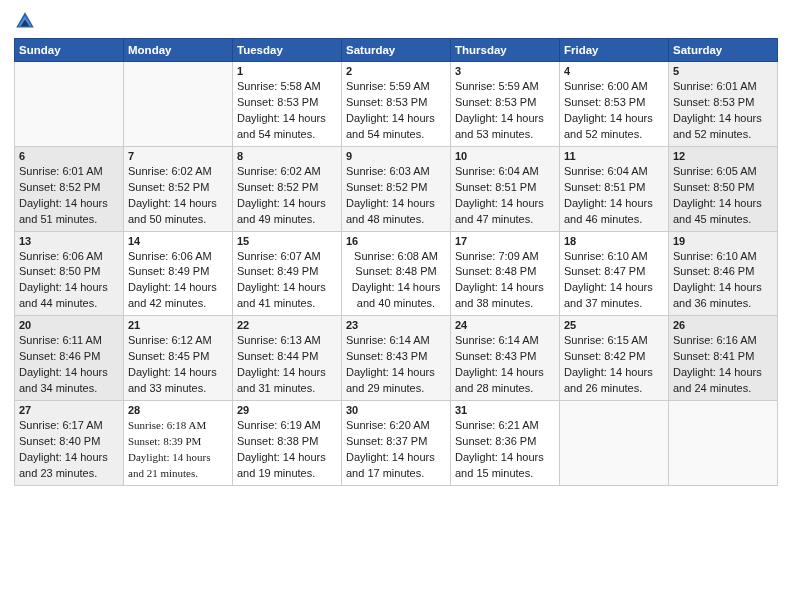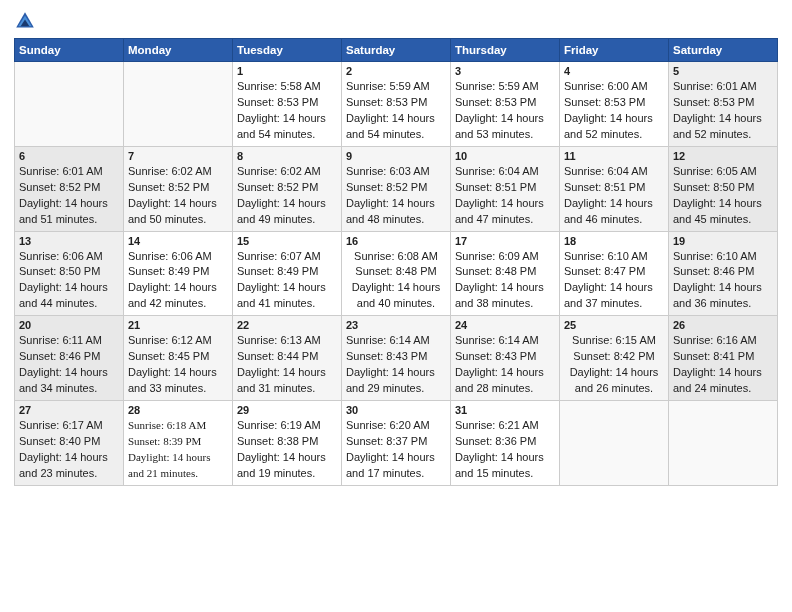--- a/index.html
+++ b/index.html
@@ -257,21 +257,21 @@
           </td>
           <td>
             <span class="day-num">16</span>
             <div class="day-info" style="white-space: pre-line; text-align: center;">Sunrise: 6:08 AM
 Sunset: 8:48 PM
 Daylight: 14 hours
 and 40 minutes.</div>
           </td>
           <td>
             <span class="day-num">17</span>
-            <div class="day-info" style="white-space: pre-line;">Sunrise: 6:09 AM
+            <div class="day-info" style="white-space: pre-line;">Sunrise: 7:09 AM
 Sunset: 8:48 PM
 Daylight: 14 hours
 and 38 minutes.</div>
           </td>
           <td>
             <span class="day-num">18</span>
             <div class="day-info" style="white-space: pre-line;">Sunrise: 6:10 AM
 Sunset: 8:47 PM
 Daylight: 14 hours
 and 37 minutes.</div>
@@ -315,21 +315,21 @@
           </td>
           <td>
             <span class="day-num">24</span>
             <div class="day-info" style="white-space: pre-line;">Sunrise: 6:14 AM
 Sunset: 8:43 PM
 Daylight: 14 hours
 and 28 minutes.</div>
           </td>
           <td>
             <span class="day-num">25</span>
-            <div class="day-info" style="white-space: pre-line; text-align: center;">Sunrise: 6:15 AM
+            <div class="day-info" style="white-space: pre-line;">Sunrise: 6:15 AM
 Sunset: 8:42 PM
 Daylight: 14 hours
 and 26 minutes.</div>
           </td>
           <td>
             <span class="day-num">26</span>
             <div class="day-info" style="white-space: pre-line;">Sunrise: 6:16 AM
 Sunset: 8:41 PM
 Daylight: 14 hours
 and 24 minutes.</div>

